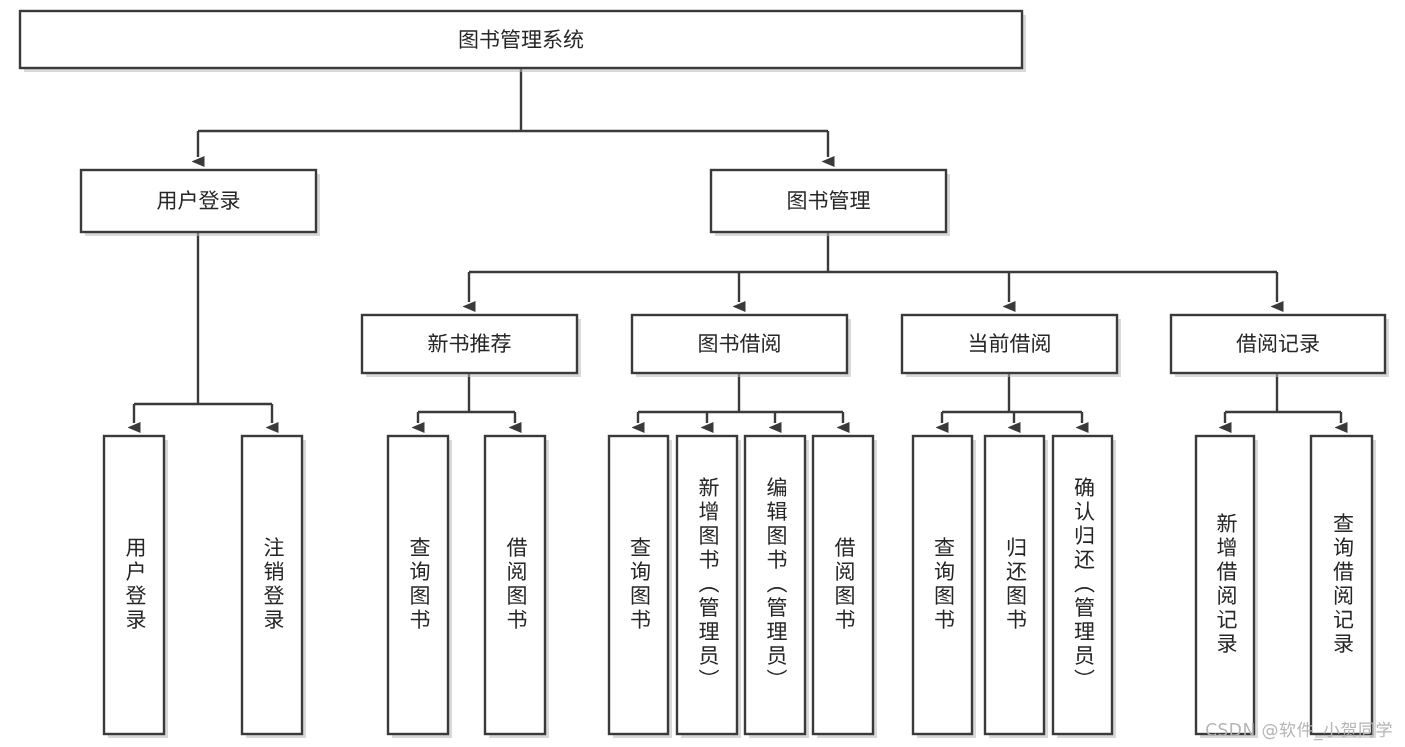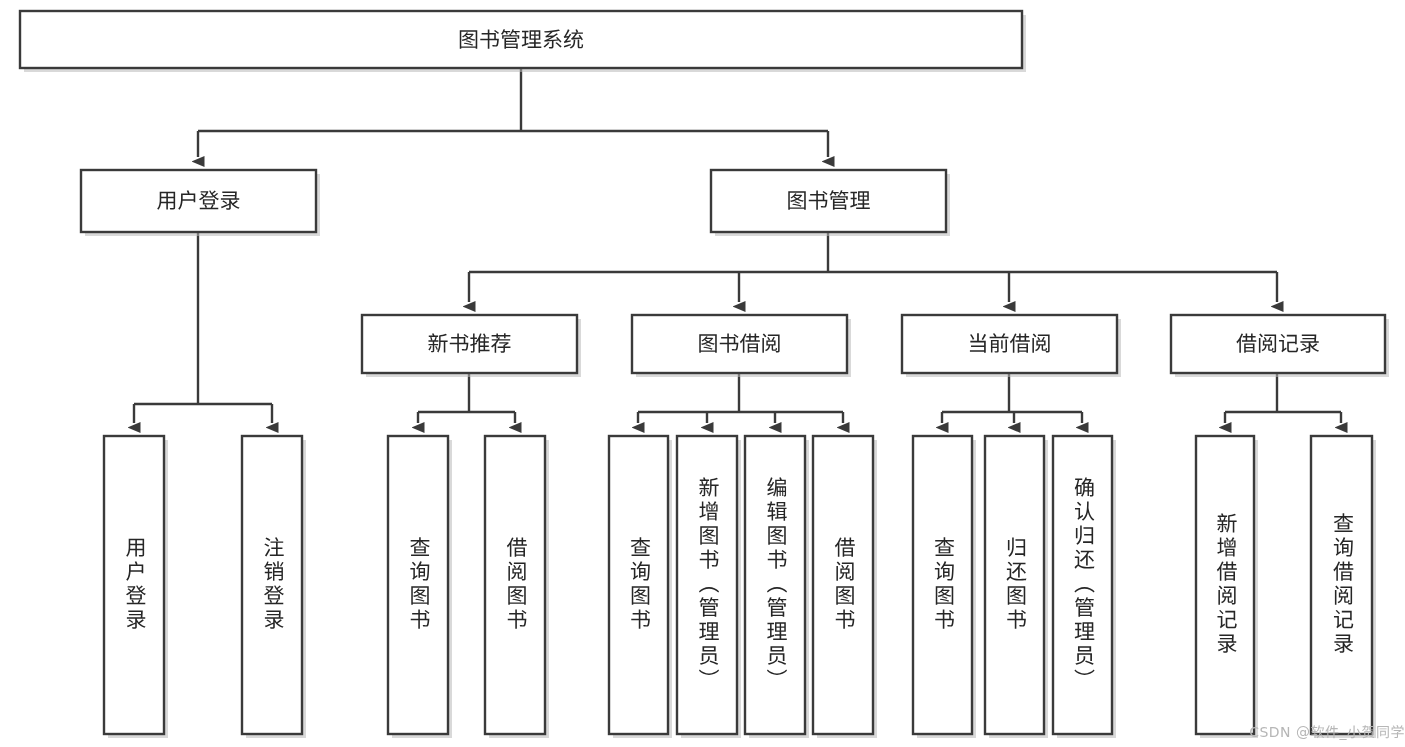--- a/index.html
+++ b/index.html
@@ -65,24 +65,24 @@
     color: #262626;
     display: flex;
     align-items: center;
     justify-content: center;
     text-align: center;
     white-space: nowrap;
     pointer-events: none;
   }
   .watermark {
     position: absolute;
-    right: 0;
+    right: 12px;
     bottom: 6px;
     font-family: "DejaVu Sans", "Liberation Sans", sans-serif;
-    font-size: 14px;
+    font-size: 17px;
     color: #b6b6b6;
     letter-spacing: 0.5px;
     white-space: nowrap;
   }
 </style>
 </head>
 <body>
 
 <div id="diagram-root">
 

